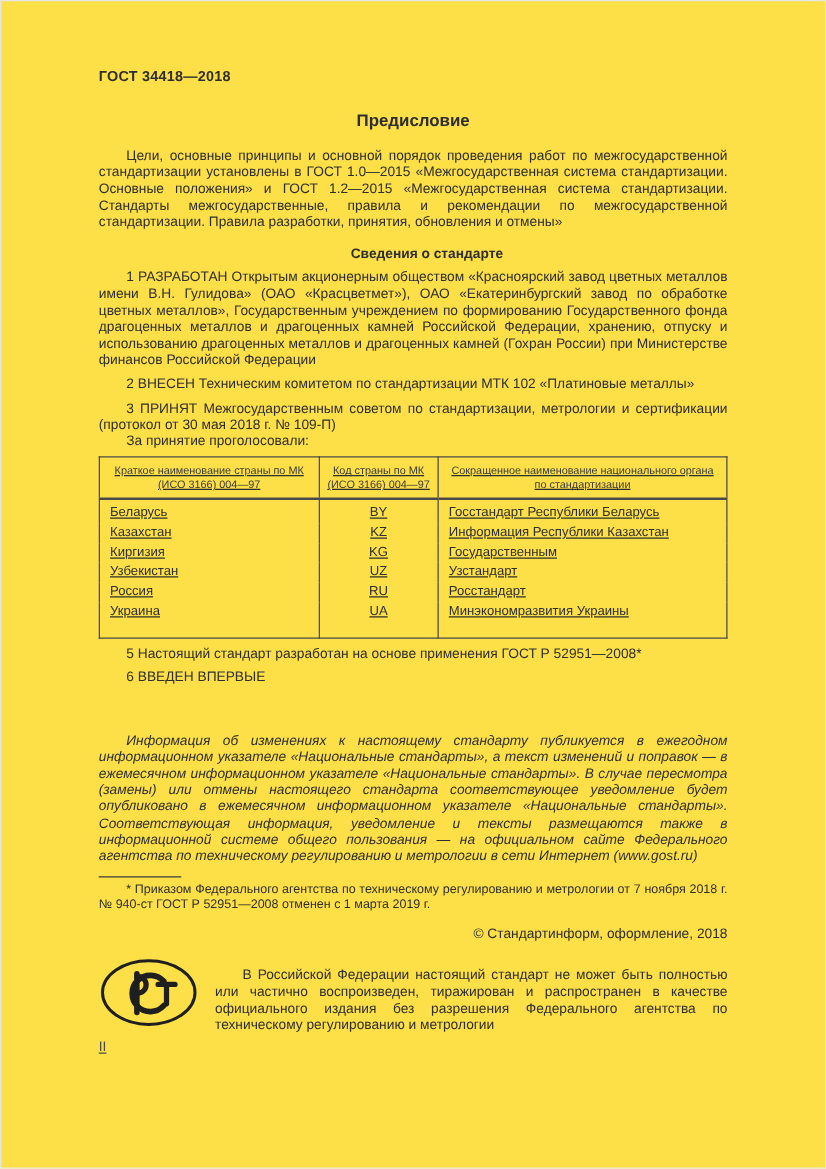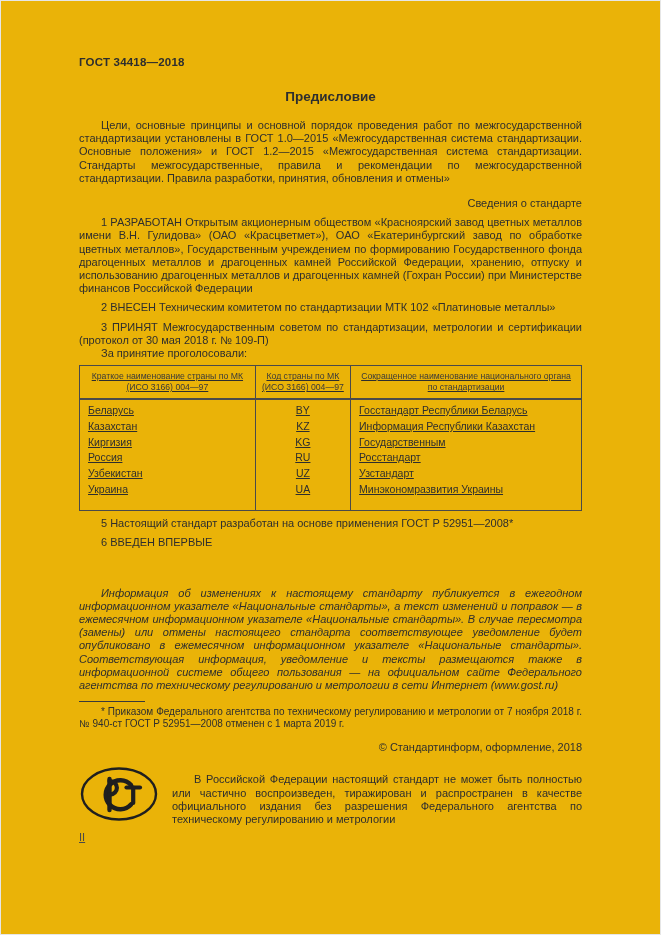--- a/index.html
+++ b/index.html
@@ -1,20 +1,20 @@
 <!DOCTYPE html>
 <html><head>
 <meta charset="utf-8">
 <style>
   html, body { margin:0; padding:0; background:#ffffff; }
   .page {
     position: relative;
     width: 661px;
     height: 935px;
-    background: #eab308;
+    background: #fde047;
     box-sizing: border-box;
     border: 1px solid #e6e6e6;
     font-family: "Liberation Sans", sans-serif;
     color: #2e2e2e;
     overflow: hidden;
   }
   .content {
     padding: 55px 78px 0 78px;
   }
   .doc-header {
@@ -31,22 +31,22 @@
   p.body {
     margin: 6px 0 0 0;
     font-size: 11px;
     line-height: 13.2px;
     text-align: justify;
     text-indent: 22px;
   }
   p.intro { margin-top: 15px; }
   p.section-heading {
     margin-top: 12px;
-    font-weight: normal;
-    text-align: right;
+    font-weight: bold;
+    text-align: center;
   }
   p.vote { margin-top: 0; }
   table.countries {
     margin-top: 5px;
     width: 100%;
     border-collapse: collapse;
     table-layout: fixed;
     text-decoration: underline;
   }
   table.countries th {
@@ -159,28 +159,28 @@
           <td>Казахстан</td>
           <td class="code">KZ</td>
           <td>Информация Республики Казахстан</td>
         </tr>
         <tr>
           <td>Киргизия</td>
           <td class="code">KG</td>
           <td>Государственным</td>
         </tr>
         <tr>
+          <td>Узбекистан</td>
+          <td class="code">UZ</td>
+          <td>Узстандарт</td>
+        </tr>
+        <tr>
           <td>Россия</td>
           <td class="code">RU</td>
           <td>Росстандарт</td>
-        </tr>
-        <tr>
-          <td>Узбекистан</td>
-          <td class="code">UZ</td>
-          <td>Узстандарт</td>
         </tr>
         <tr class="last">
           <td>Украина</td>
           <td class="code">UA</td>
           <td>Минэкономразвития Украины</td>
         </tr>
       </tbody>
     </table>
 
     <p class="body">5 Настоящий стандарт разработан на основе применения ГОСТ Р 52951—2008*</p>

